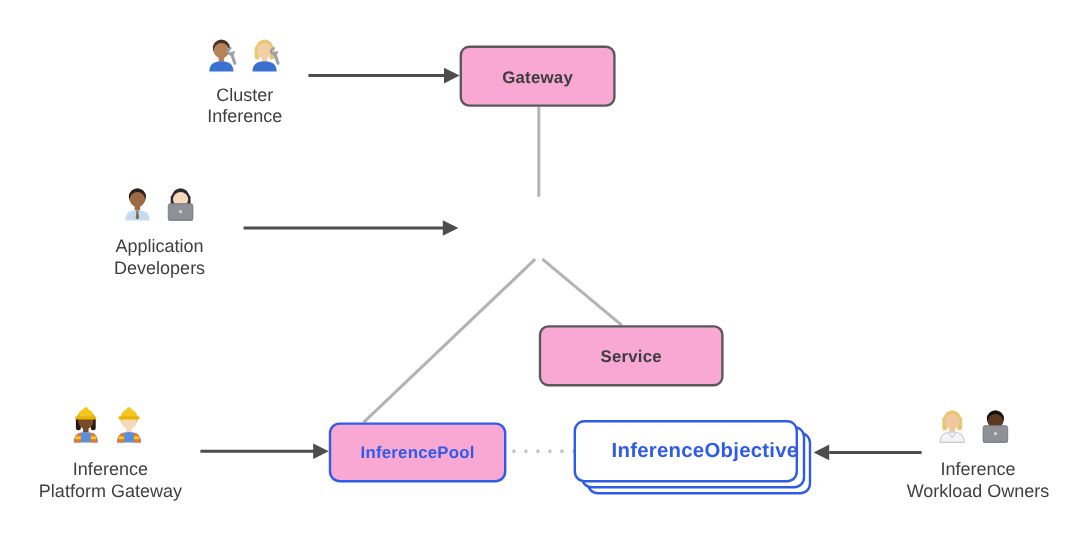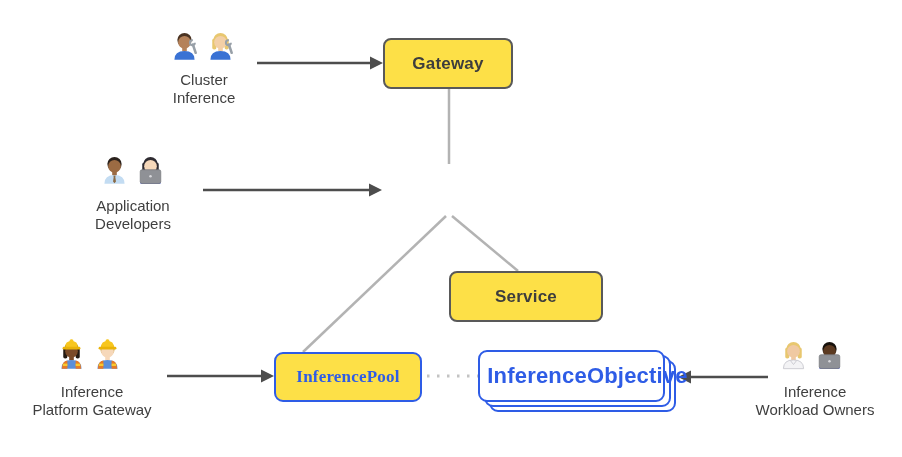--- a/index.html
+++ b/index.html
@@ -14,35 +14,35 @@
   #canvas{
     position:relative;width:902px;height:457px;background:#ffffff;
     font-family:"Liberation Sans",sans-serif;overflow:hidden;
   }
   #edges{position:absolute;left:0;top:0;}
   .conn{stroke:var(--connector);stroke-width:2.5;fill:none;}
   .dotted{stroke:#c3c3c3;stroke-width:3;stroke-dasharray:2.5 7.5;fill:none;}
   .arrow-line{stroke:var(--arrow);stroke-width:2.5;}
   .arrow-head{fill:var(--arrow);stroke:none;}
   .node{
-    position:absolute;background:#fde047;border:2px solid var(--border-dark);
+    position:absolute;background:#f9a8d4;border:2px solid var(--border-dark);
     border-radius:8px;display:flex;align-items:center;justify-content:center;
-    font-weight:bold;font-size:17px;color:var(--text-dark);box-sizing:border-box;
+    font-weight:bold;font-size:14px;color:var(--text-dark);box-sizing:border-box;
     letter-spacing:.2px;
   }
-  .node.blue{border-color:var(--blue);color:var(--blue);border-radius:9px;border-width:2.5px;font-family:Liberation Serif, serif;}
+  .node.blue{border-color:var(--blue);color:var(--blue);border-radius:9px;border-width:2.5px;}
   .stack{position:absolute;}
   .stack .layer{
     position:absolute;width:100%;height:100%;background:#ffffff;
     border:2.5px solid var(--blue);border-radius:9px;box-sizing:border-box;
   }
   .stack .l3{left:11px;top:10px;}
   .stack .l2{left:6px;top:5px;}
   .stack .l1{left:0;top:0;display:flex;align-items:center;justify-content:center;
-    font-weight:bold;font-size:22px;color:var(--blue);letter-spacing:.2px;padding-left:32px;}
+    font-weight:bold;font-size:17px;color:var(--blue);letter-spacing:.2px;padding-left:32px;}
   .people{position:absolute;display:flex;gap:3px;}
   .alabel{
     position:absolute;width:170px;text-align:center;font-size:15px;
     line-height:17.5px;color:var(--label);
   }
 </style>
 </head>
 <body>
 
 <div id="canvas">

